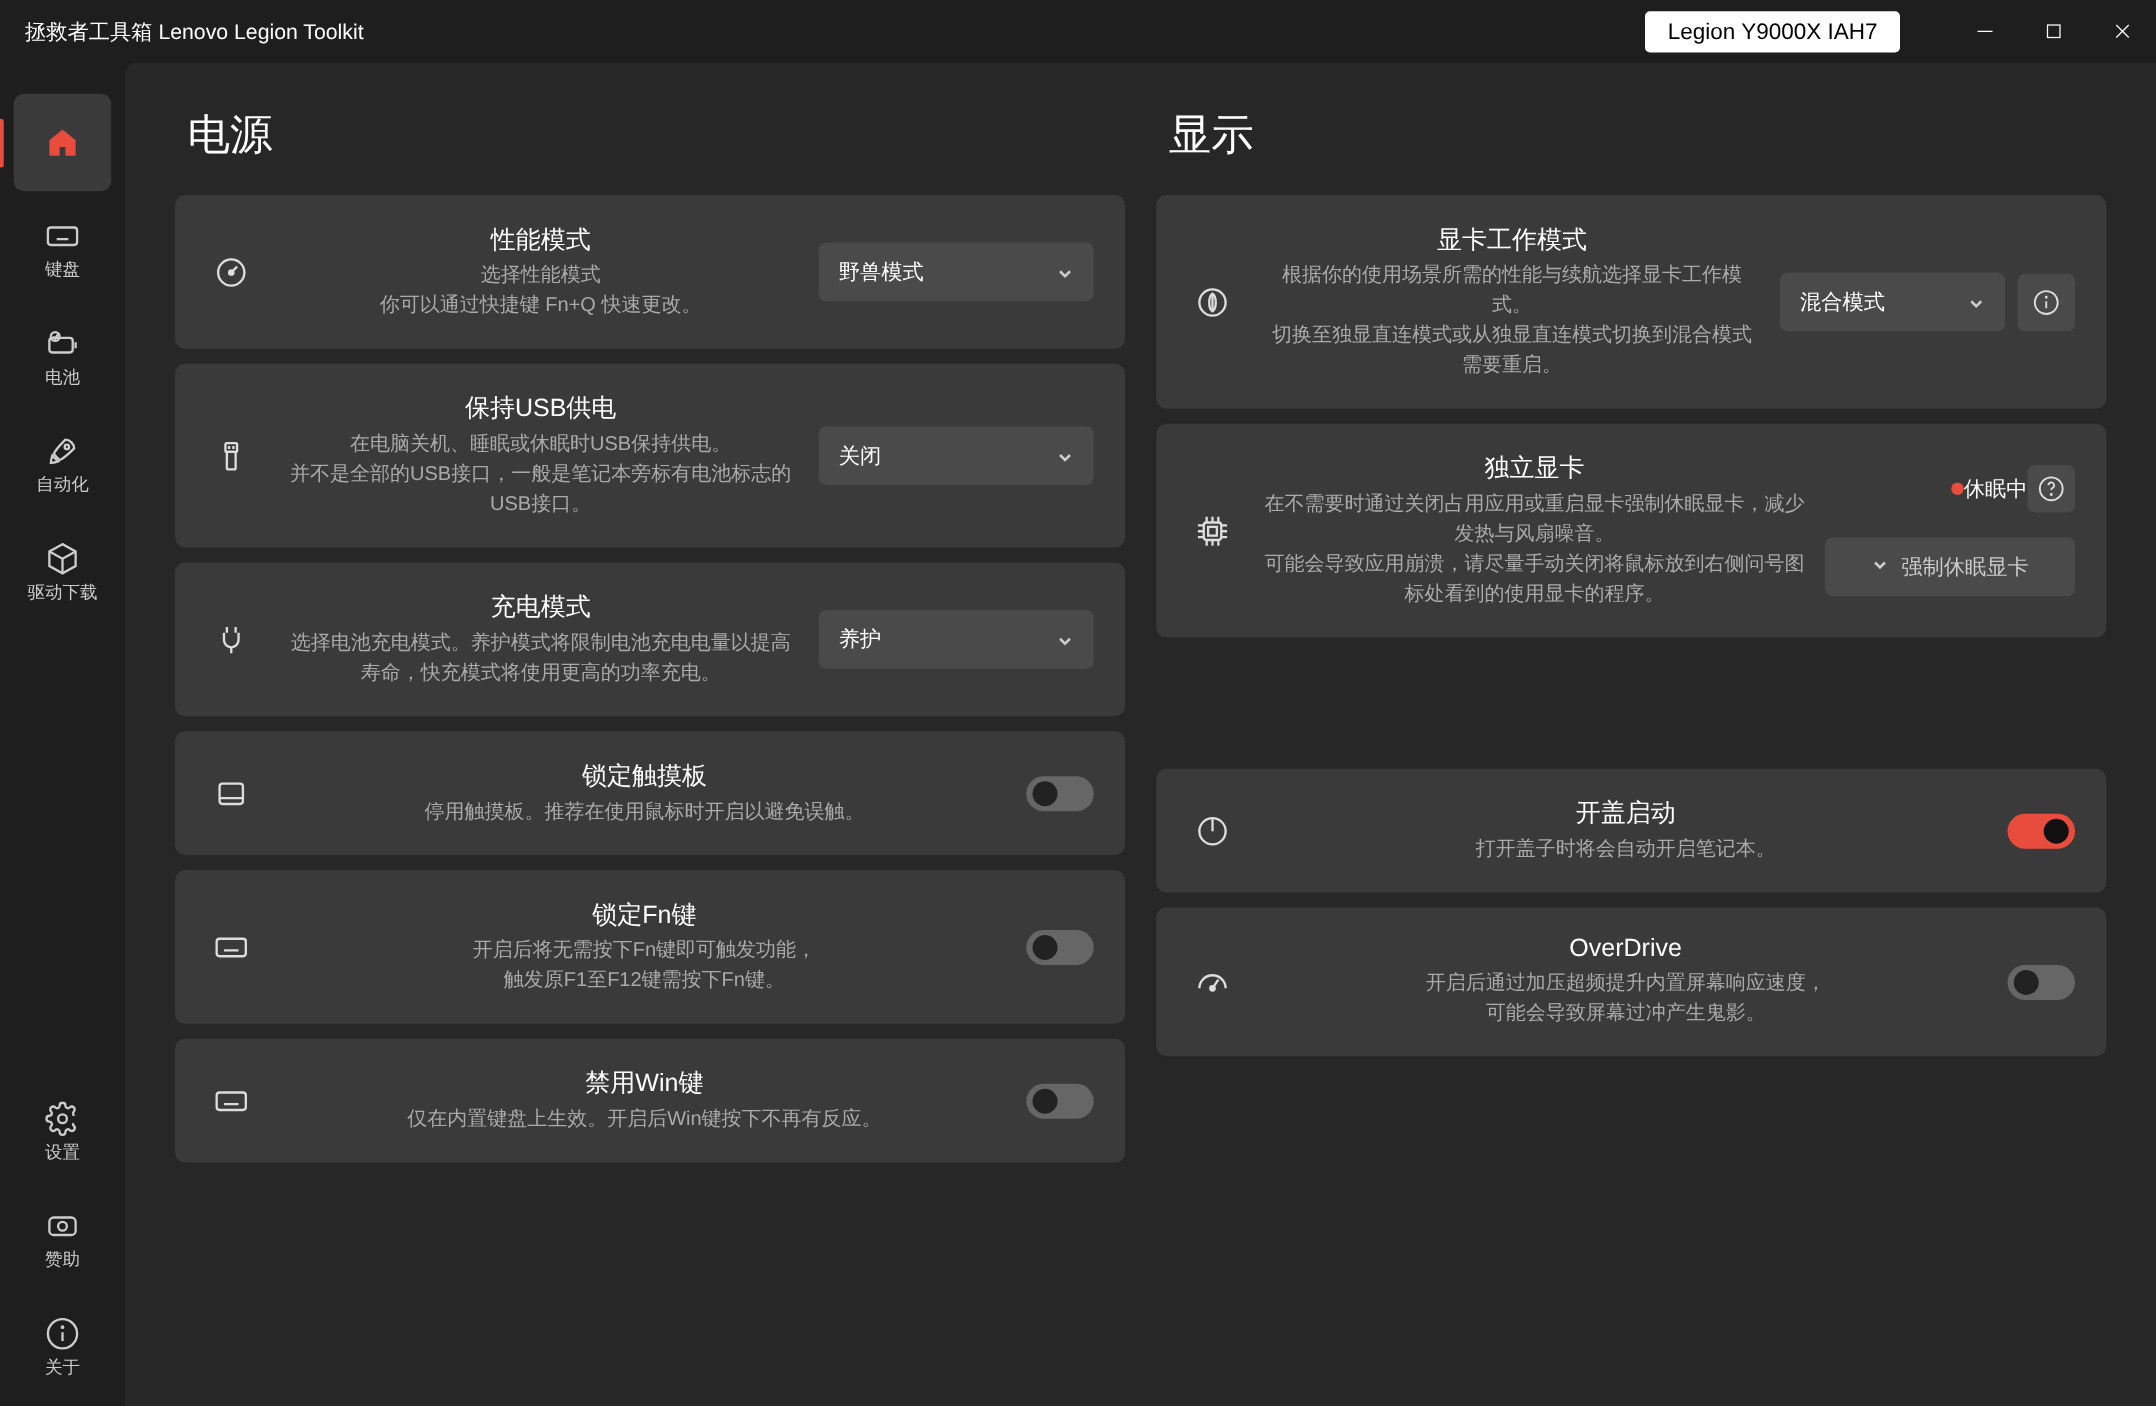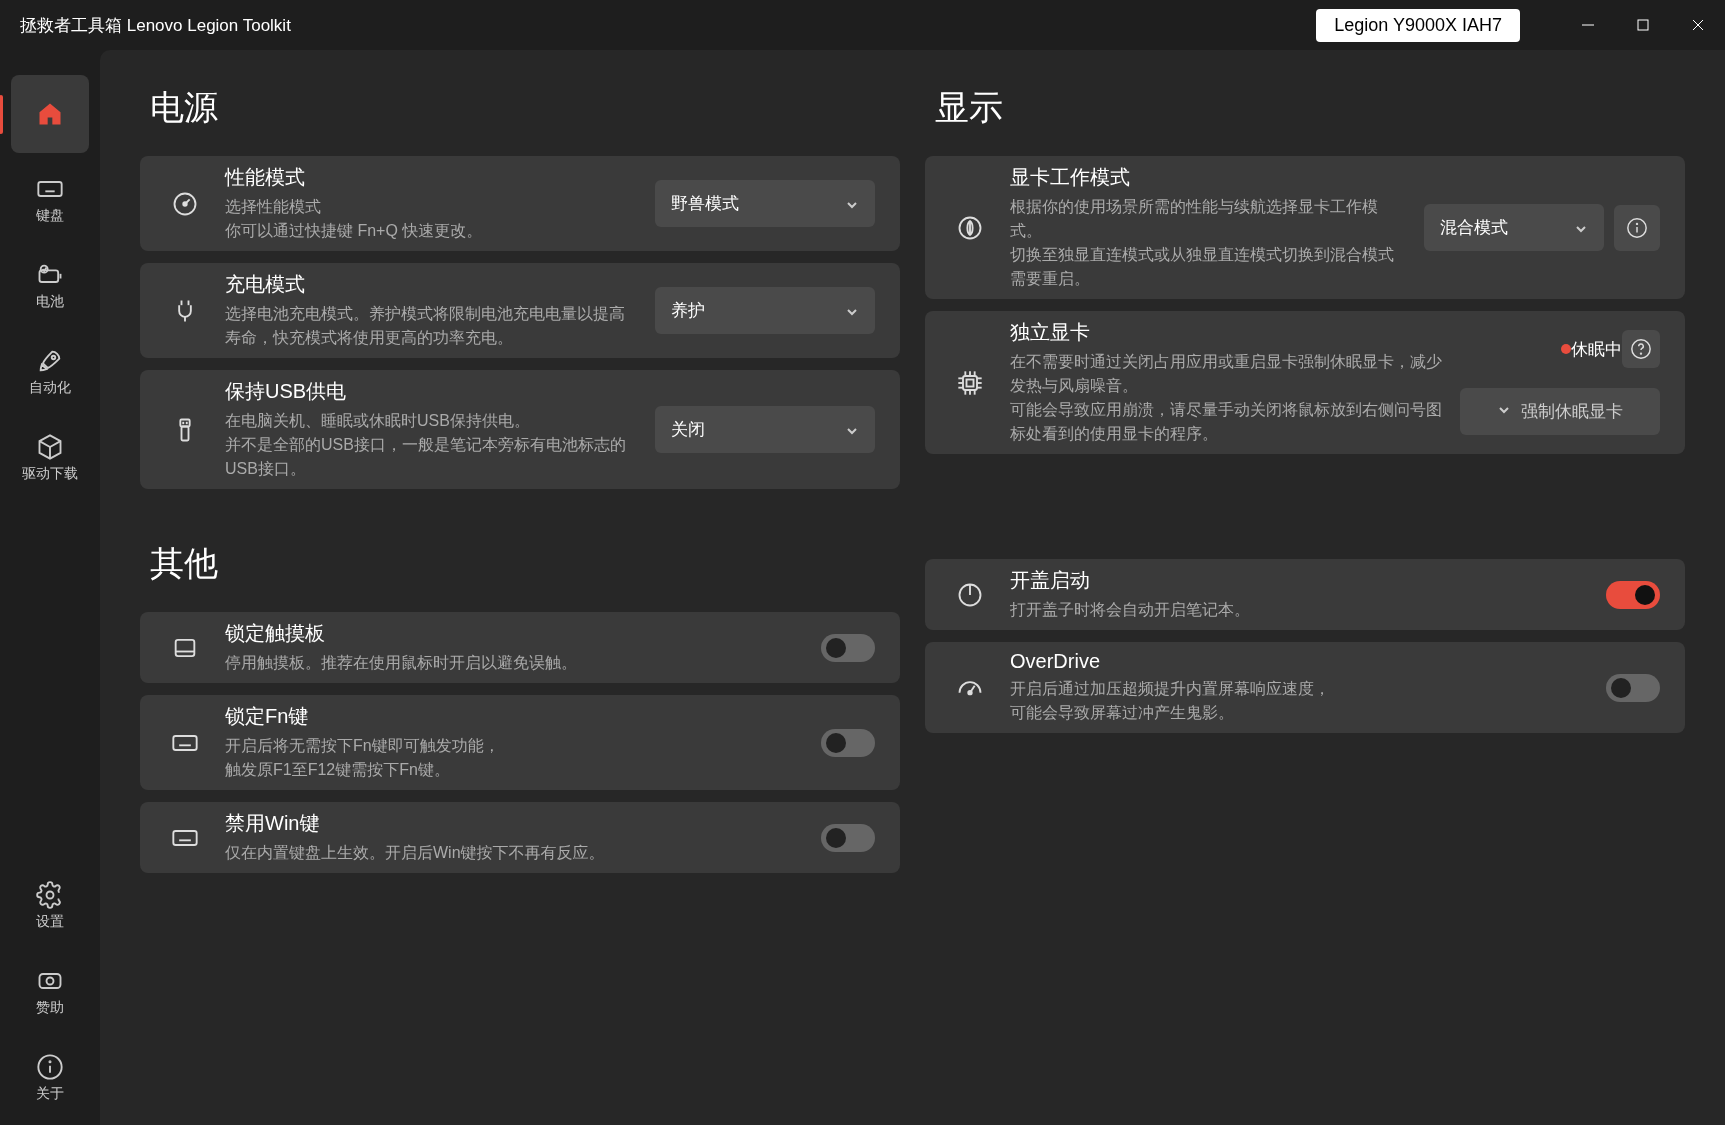--- a/index.html
+++ b/index.html
@@ -88,24 +88,25 @@
   background: #272727;
   border-radius: 10px 0 0 0;
   overflow-y: auto;
 }
 .columns { display: flex; gap: 25px; }
 .col { flex: 1; display: flex; flex-direction: column; }
 .section-title { font-size: 34px; color: #fff; margin: 10px 0 25px 10px; font-weight: 400; }
 .card {
   background: #3a3a3a;
   border-radius: 8px;
-  padding: 8px 25px;
+  padding: 22px 25px;
   margin-bottom: 12px;
   display: flex;
   align-items: center;
+  text-align: center;
 }
 .card-icon {
   width: 40px;
   display: flex;
   justify-content: center;
   margin-right: 20px;
   color: #ddd;
   flex-shrink: 0;
 }
 .card-icon svg { width: 28px; height: 28px; fill: none; stroke: currentColor; stroke-width: 1.6; }
@@ -296,65 +297,64 @@
               <span class="chev"><svg viewBox="0 0 14 14">
                     <polyline points="3,5 7,9 11,5"></polyline>
                   </svg></span>
             </div>
           </div>
         </div>
 
         <div class="card">
           <div class="card-icon">
               <svg viewBox="0 0 24 24">
+                <rect x="8" y="3" width="8" height="6" rx="1"></rect>
+                <line x1="10.5" y1="5" x2="10.5" y2="7"></line>
+                <line x1="13.5" y1="5" x2="13.5" y2="7"></line>
+                <rect x="9" y="9" width="6" height="12" rx="1"></rect>
+              </svg>
+            </div>
+          <div class="card-body">
+            <div class="card-title">保持USB供电</div>
+            <div class="card-desc" style="white-space: pre-line;">在电脑关机、睡眠或休眠时USB保持供电。
+并不是全部的USB接口，一般是笔记本旁标有电池标志的USB接口。</div>
+          </div>
+          <div class="card-control">
+            <div class="dropdown">
+              <span>关闭</span>
+              <span class="chev"><svg viewBox="0 0 14 14">
+                    <polyline points="3,5 7,9 11,5"></polyline>
+                  </svg></span>
+            </div>
+          </div>
+        </div>
+
+        <div class="card">
+          <div class="card-icon">
+              <svg viewBox="0 0 24 24">
                 <path d="M7 7v5a5 5 0 0 0 10 0V7"></path>
                 <line x1="9" y1="3" x2="9" y2="7"></line>
                 <line x1="15" y1="3" x2="15" y2="7"></line>
                 <line x1="12" y1="17" x2="12" y2="21"></line>
               </svg>
             </div>
           <div class="card-body">
             <div class="card-title">充电模式</div>
             <div class="card-desc">选择电池充电模式。养护模式将限制电池充电电量以提高寿命，快充模式将使用更高的功率充电。</div>
           </div>
           <div class="card-control">
             <div class="dropdown">
               <span>养护</span>
               <span class="chev"><svg viewBox="0 0 14 14">
                     <polyline points="3,5 7,9 11,5"></polyline>
                   </svg></span>
             </div>
           </div>
         </div>
 
-        <div class="card">
-          <div class="card-icon">
-              <svg viewBox="0 0 24 24">
-                <rect x="8" y="3" width="8" height="6" rx="1"></rect>
-                <line x1="10.5" y1="5" x2="10.5" y2="7"></line>
-                <line x1="13.5" y1="5" x2="13.5" y2="7"></line>
-                <rect x="9" y="9" width="6" height="12" rx="1"></rect>
-              </svg>
-            </div>
-          <div class="card-body">
-            <div class="card-title">保持USB供电</div>
-            <div class="card-desc" style="white-space: pre-line;">在电脑关机、睡眠或休眠时USB保持供电。
-并不是全部的USB接口，一般是笔记本旁标有电池标志的USB接口。</div>
-          </div>
-          <div class="card-control">
-            <div class="dropdown">
-              <span>关闭</span>
-              <span class="chev"><svg viewBox="0 0 14 14">
-                    <polyline points="3,5 7,9 11,5"></polyline>
-                  </svg></span>
-            </div>
-          </div>
-        </div>
-
-        <div class="section-title" style="margin-top:40px;">其他</div>
 
         <div class="card">
           <div class="card-icon">
               <svg viewBox="0 0 24 24">
                 <rect x="4" y="5" width="16" height="14" rx="2"></rect>
                 <line x1="4" y1="15" x2="20" y2="15"></line>
               </svg>
             </div>
           <div class="card-body">
             <div class="card-title">锁定触摸板</div>

